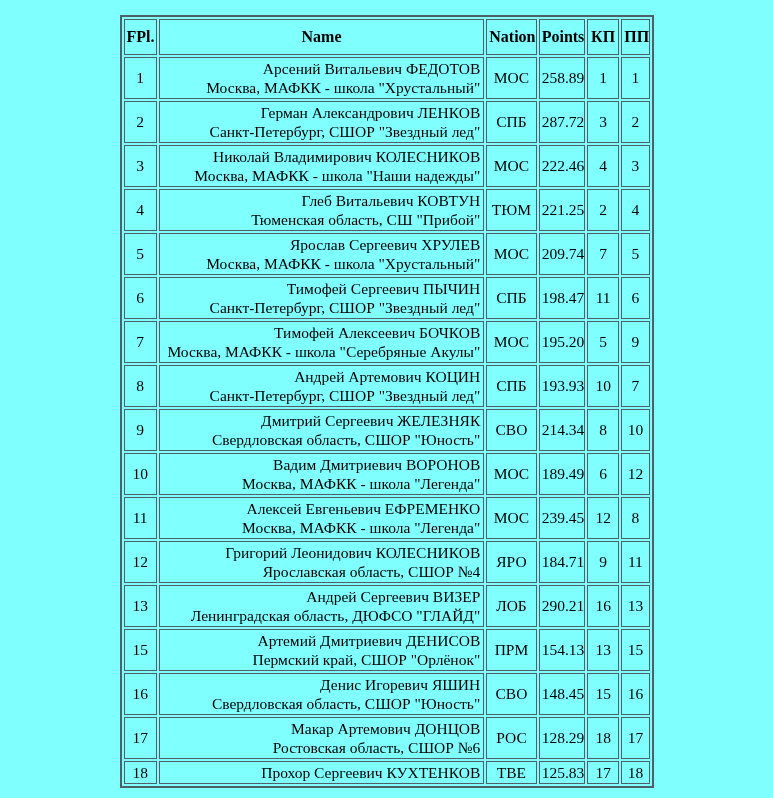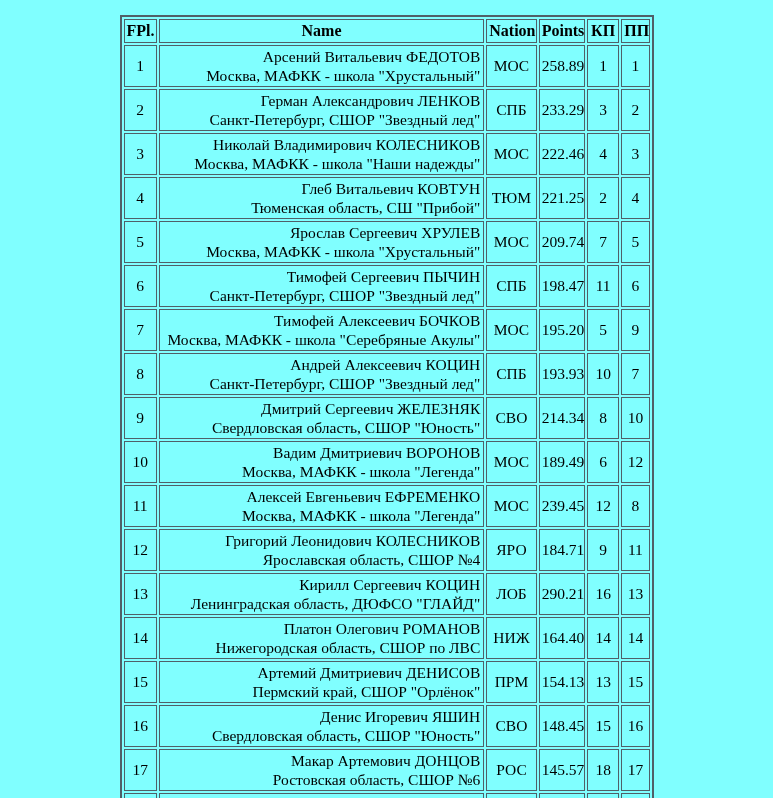--- a/index.html
+++ b/index.html
@@ -28,21 +28,21 @@
     font-size: 15.5px;
     padding: 1px 2px;
     vertical-align: middle;
     overflow: hidden;
     background: transparent;
   }
   th {
     font-weight: bold;
     font-size: 16px;
     text-align: center;
-    padding: 2px 2px;
+    padding: 8px 2px;
   }
   td.c {
     text-align: center;
   }
   td.name {
     text-align: right;
     padding: 1px 3px;
   }
   td.name div {
     line-height: 19px;
@@ -89,21 +89,21 @@
         <td class="c">1</td>
         <td class="c">1</td>
       </tr>
       <tr>
         <td class="c">2</td>
         <td class="name">
           <div>Герман Александрович ЛЕНКОВ</div>
           <div>Санкт-Петербург, СШОР "Звездный лед"</div>
         </td>
         <td class="c">СПБ</td>
-        <td class="c">233.29</td>
+        <td class="c">287.72</td>
         <td class="c">3</td>
         <td class="c">2</td>
       </tr>
       <tr>
         <td class="c">3</td>
         <td class="name">
           <div>Николай Владимирович КОЛЕСНИКОВ</div>
           <div>Москва, МАФКК - школа "Наши надежды"</div>
         </td>
         <td class="c">МОС</td>
@@ -151,21 +151,21 @@
           <div>Москва, МАФКК - школа "Серебряные Акулы"</div>
         </td>
         <td class="c">МОС</td>
         <td class="c">195.20</td>
         <td class="c">5</td>
         <td class="c">9</td>
       </tr>
       <tr>
         <td class="c">8</td>
         <td class="name">
-          <div>Андрей Алексеевич КОЦИН</div>
+          <div>Андрей Артемович КОЦИН</div>
           <div>Санкт-Петербург, СШОР "Звездный лед"</div>
         </td>
         <td class="c">СПБ</td>
         <td class="c">193.93</td>
         <td class="c">10</td>
         <td class="c">7</td>
       </tr>
       <tr>
         <td class="c">9</td>
         <td class="name">
@@ -206,40 +206,29 @@
           <div>Ярославская область, СШОР №4</div>
         </td>
         <td class="c">ЯРО</td>
         <td class="c">184.71</td>
         <td class="c">9</td>
         <td class="c">11</td>
       </tr>
       <tr>
         <td class="c">13</td>
         <td class="name">
-          <div>Кирилл Сергеевич КОЦИН</div>
+          <div>Андрей Сергеевич ВИЗЕР</div>
           <div>Ленинградская область, ДЮФСО "ГЛАЙД"</div>
         </td>
         <td class="c">ЛОБ</td>
         <td class="c">290.21</td>
         <td class="c">16</td>
         <td class="c">13</td>
       </tr>
       <tr>
-        <td class="c">14</td>
-        <td class="name">
-          <div>Платон Олегович РОМАНОВ</div>
-          <div>Нижегородская область, СШОР по ЛВС</div>
-        </td>
-        <td class="c">НИЖ</td>
-        <td class="c">164.40</td>
-        <td class="c">14</td>
-        <td class="c">14</td>
-      </tr>
-      <tr>
         <td class="c">15</td>
         <td class="name">
           <div>Артемий Дмитриевич ДЕНИСОВ</div>
           <div>Пермский край, СШОР "Орлёнок"</div>
         </td>
         <td class="c">ПРМ</td>
         <td class="c">154.13</td>
         <td class="c">13</td>
         <td class="c">15</td>
       </tr>
@@ -254,21 +243,21 @@
         <td class="c">15</td>
         <td class="c">16</td>
       </tr>
       <tr>
         <td class="c">17</td>
         <td class="name">
           <div>Макар Артемович ДОНЦОВ</div>
           <div>Ростовская область, СШОР №6</div>
         </td>
         <td class="c">РОС</td>
-        <td class="c">145.57</td>
+        <td class="c">128.29</td>
         <td class="c">18</td>
         <td class="c">17</td>
       </tr>
       <tr>
         <td class="c">18</td>
         <td class="name">
           <div>Прохор Сергеевич КУХТЕНКОВ</div>
         </td>
         <td class="c">ТВЕ</td>
         <td class="c">125.83</td>

